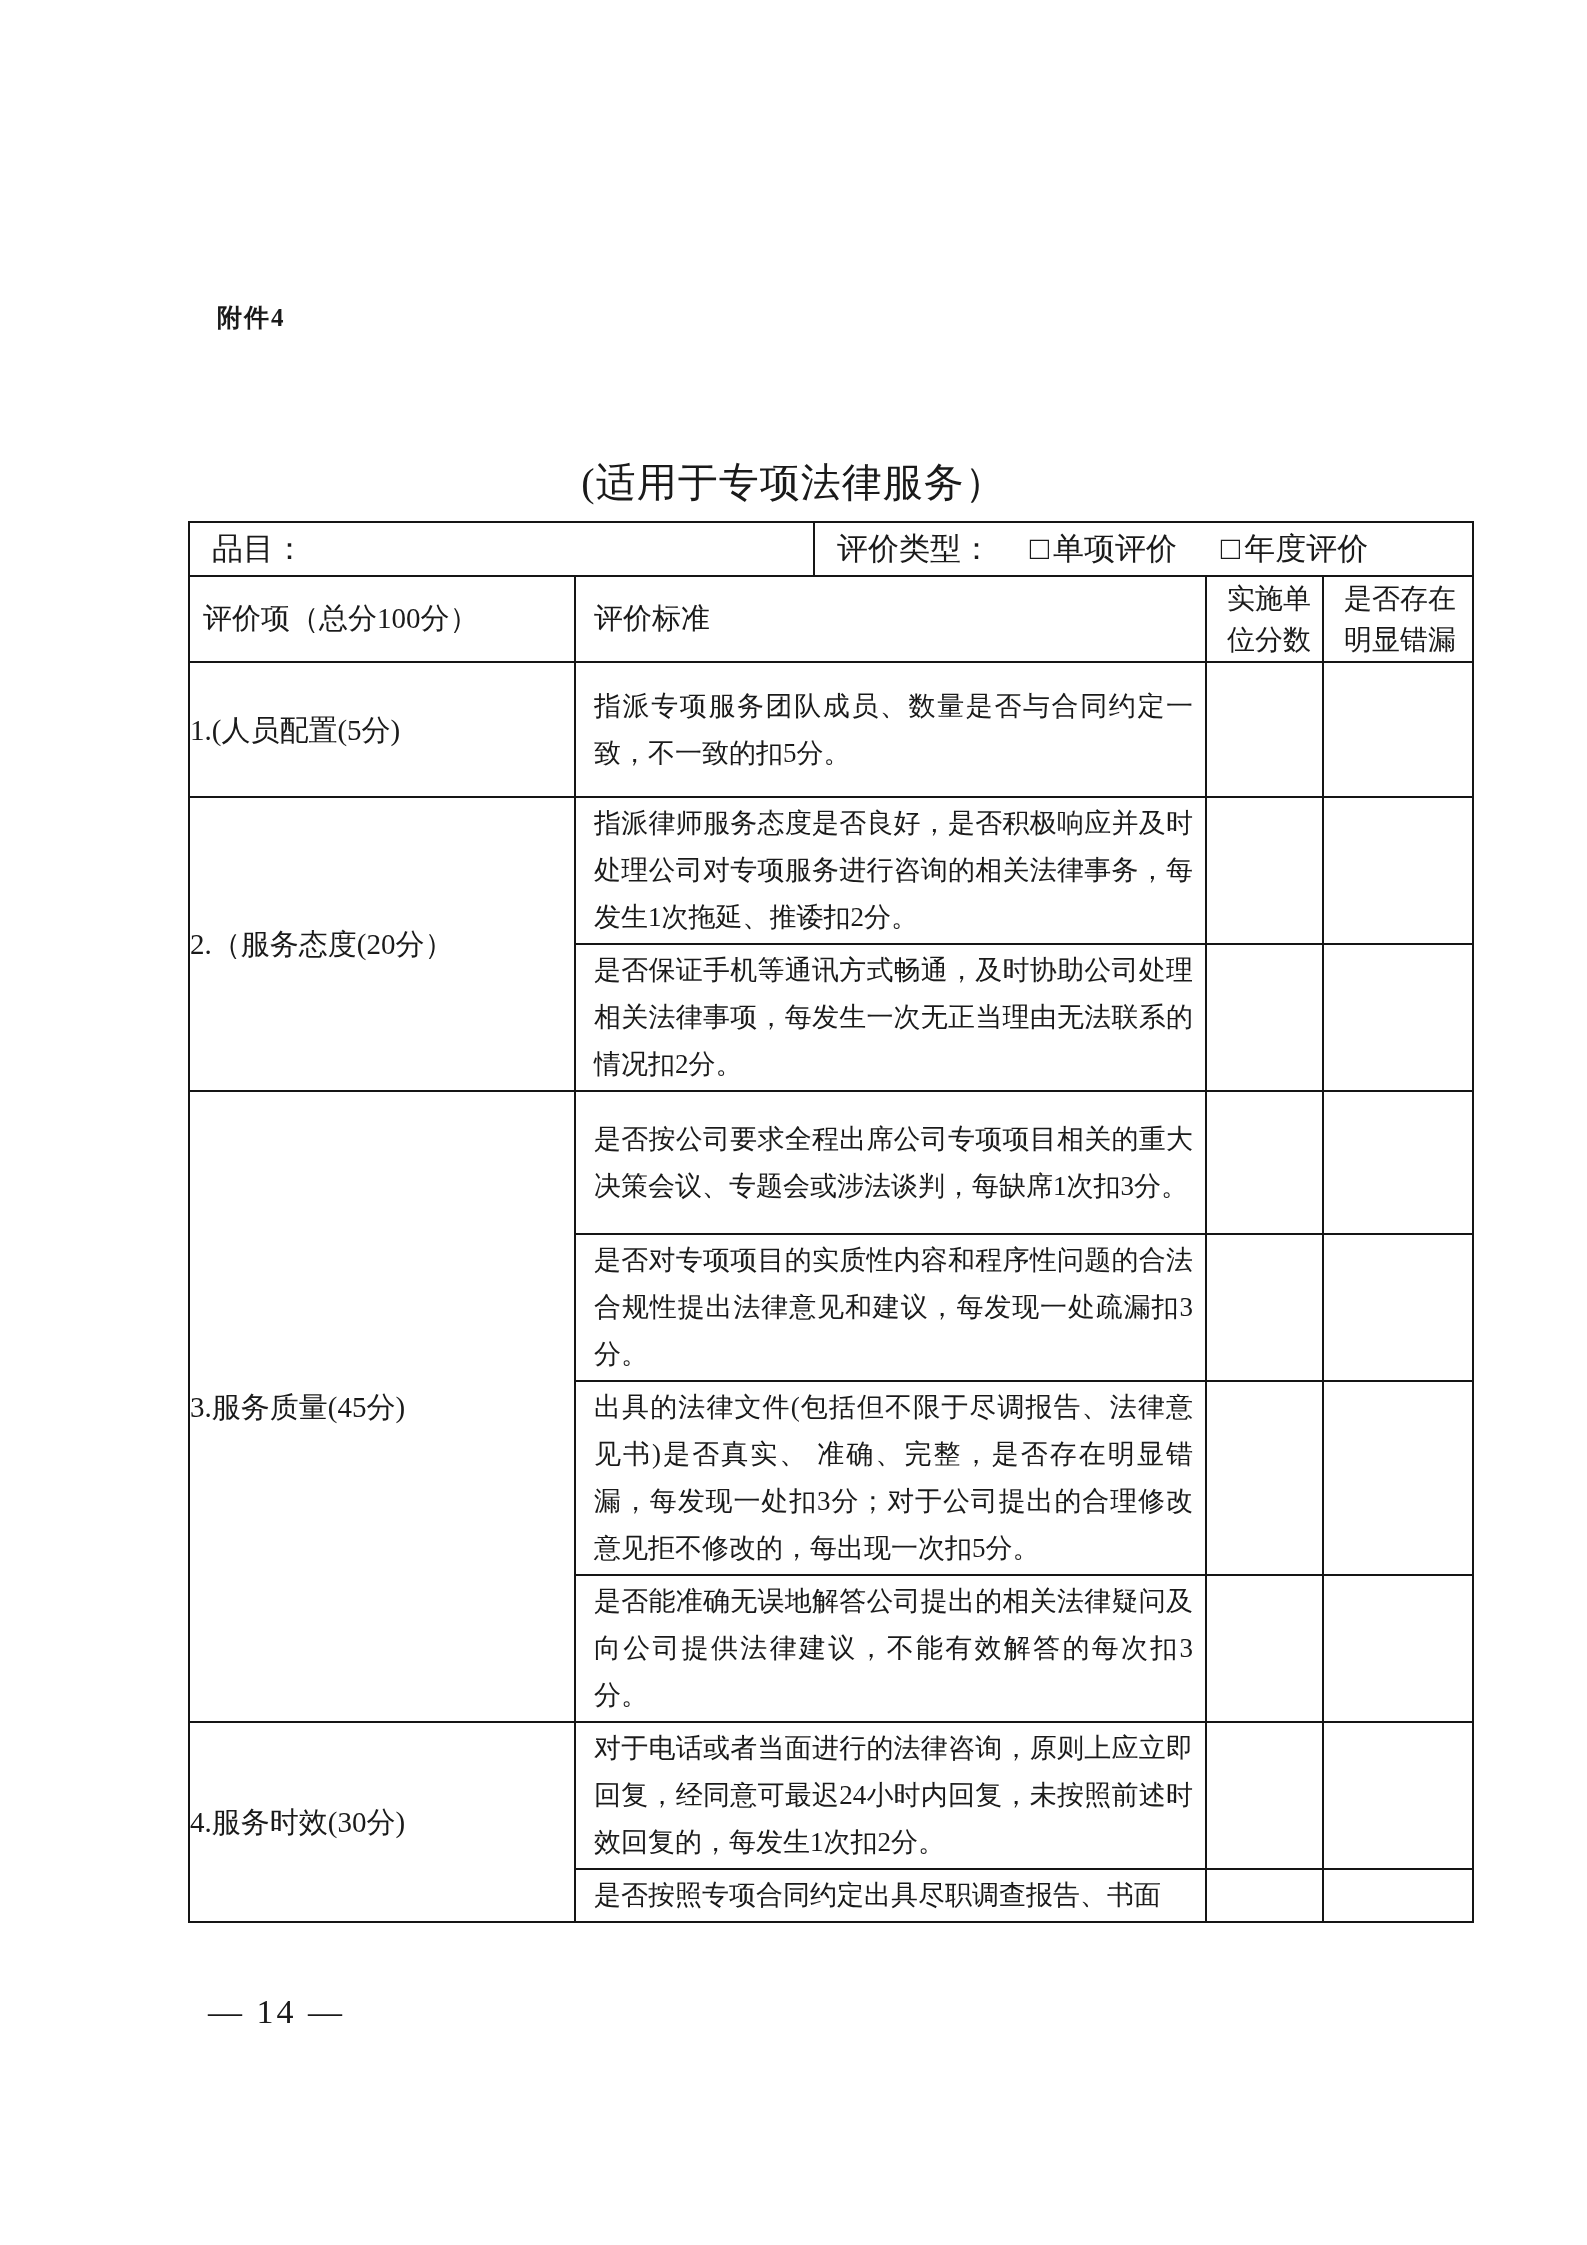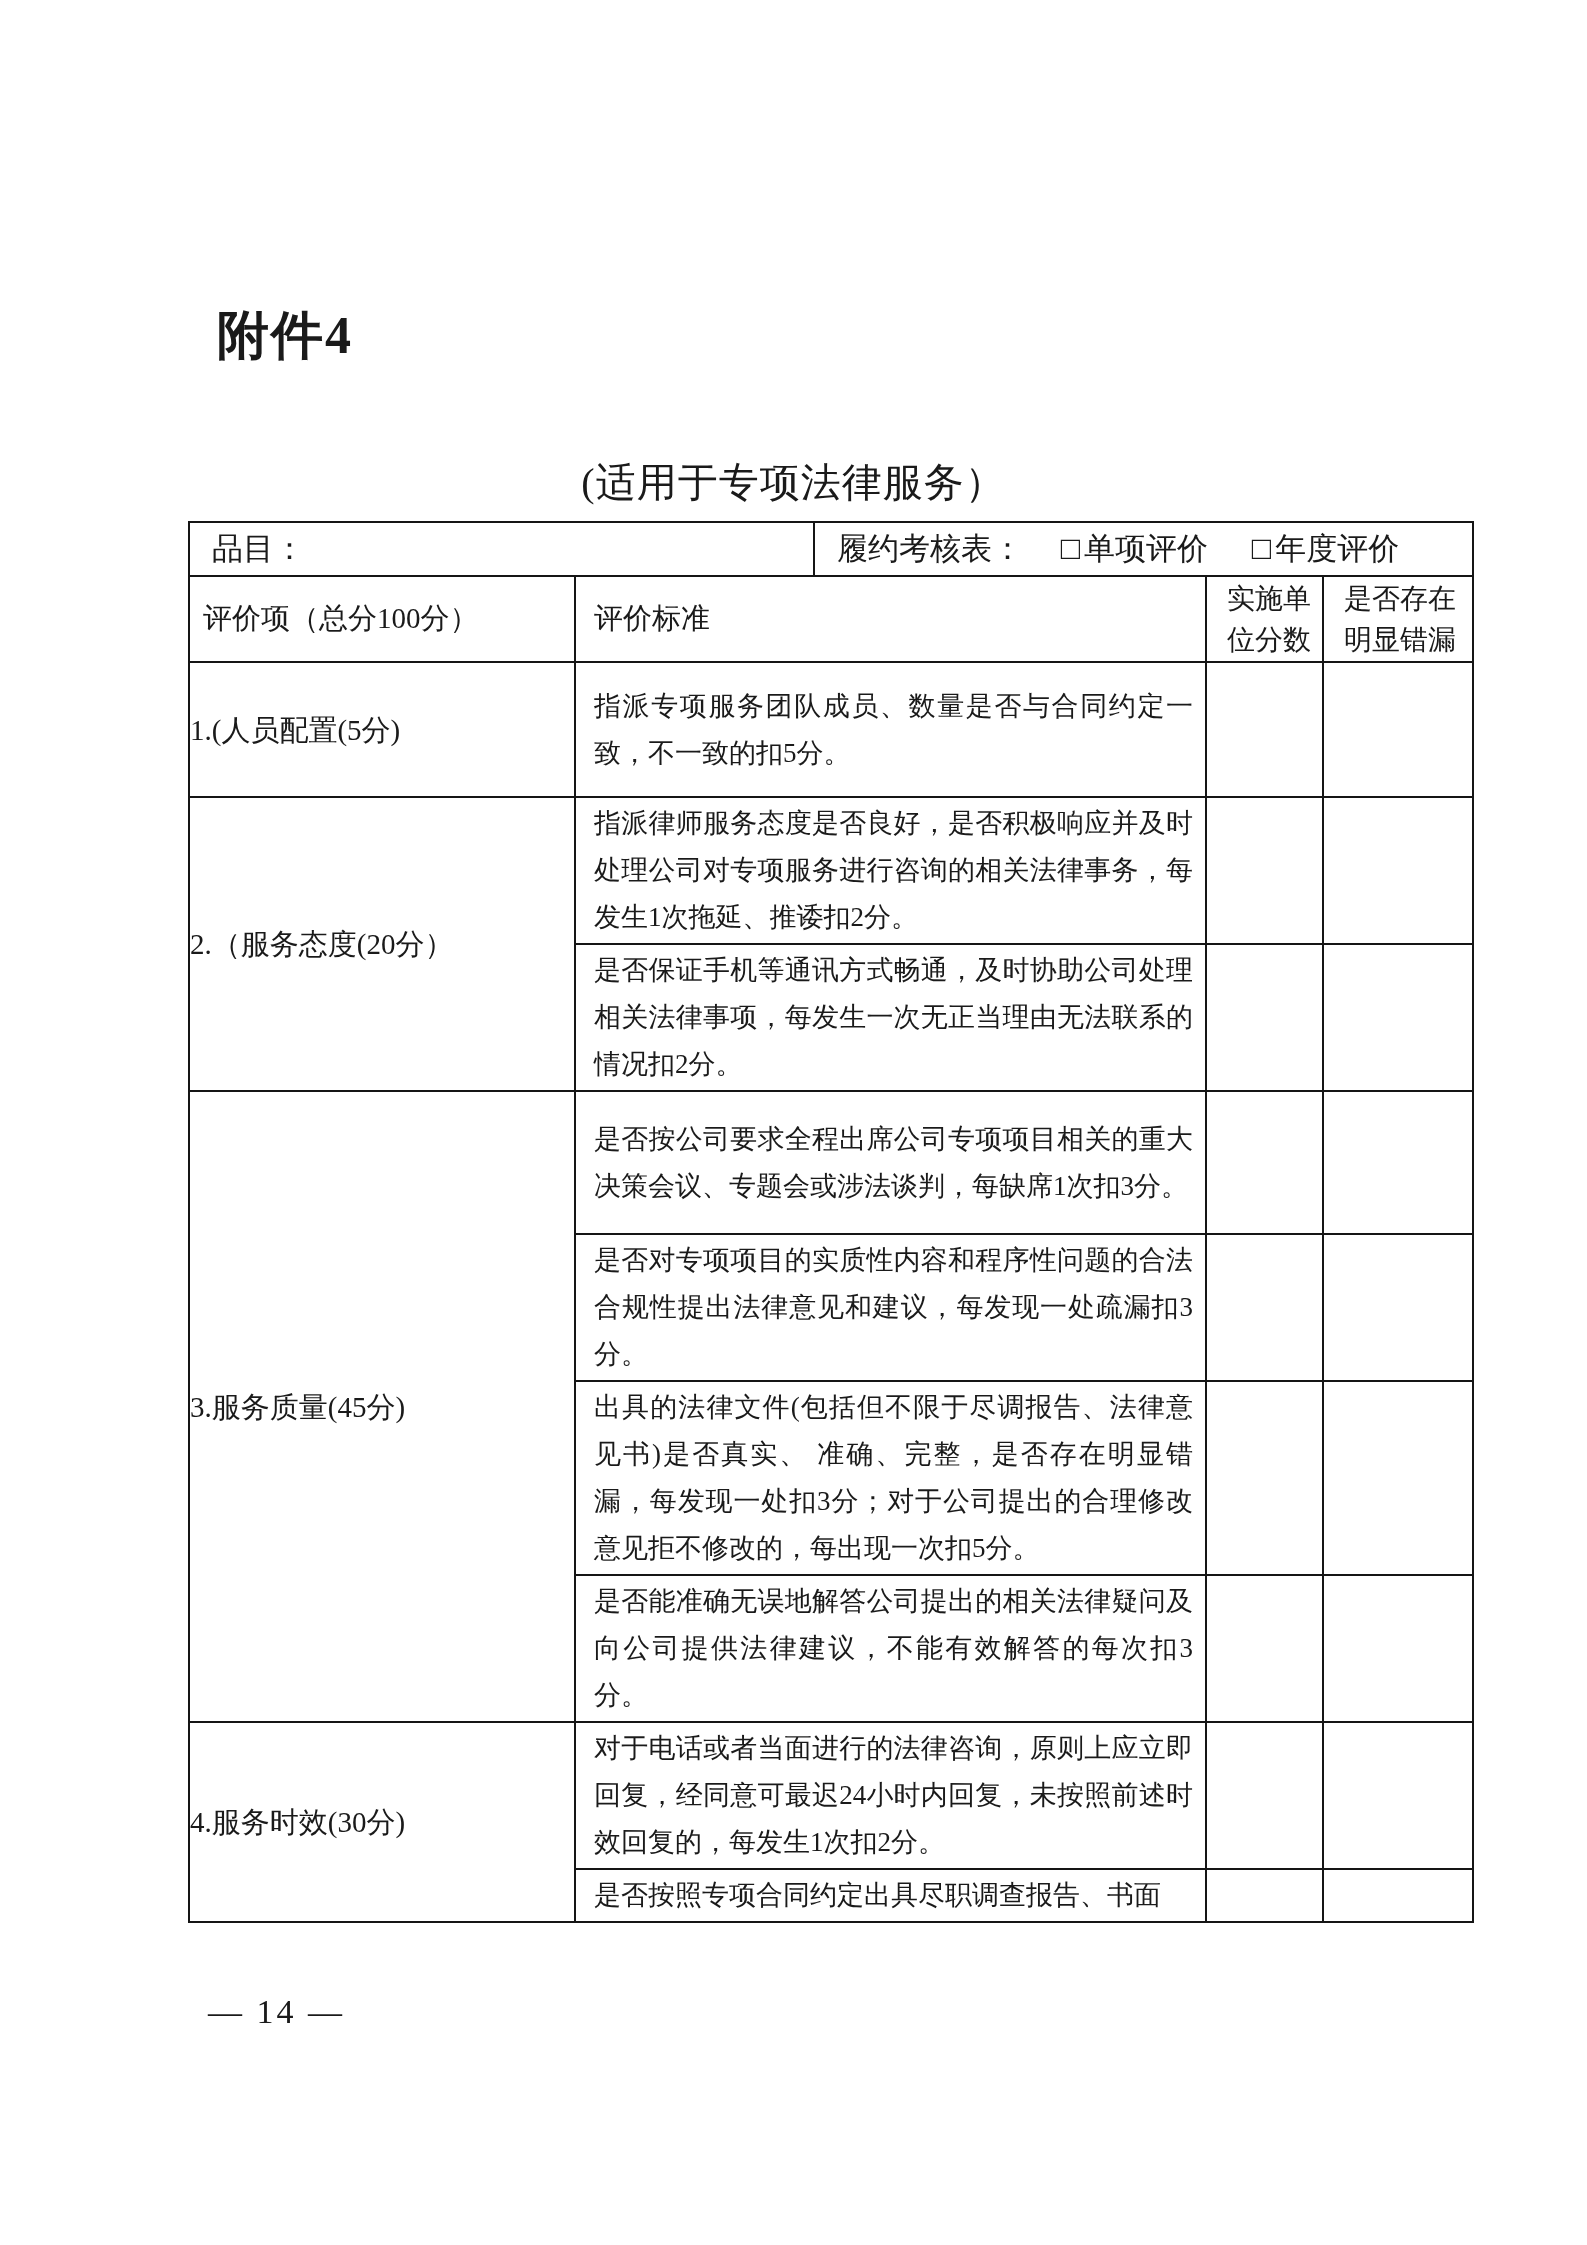--- a/index.html
+++ b/index.html
@@ -7,21 +7,21 @@
     position:relative;
     width:1587px; height:2245px;
     margin:0 auto;
     background:#ffffff;
     font-family:"Liberation Serif","DejaVu Serif",serif;
     color:#1a1a1a;
     overflow:hidden;
   }
   .attachment {
     position:absolute; top:301px; left:217px;
-    font-size:52px; font-weight:bold; letter-spacing:2px;
+    font-size:25px; font-weight:bold; letter-spacing:2px;
   }
   .doc-title {
     position:absolute; top:358px; left:0; width:100%;
     text-align:center; font-size:58px; font-weight:bold; letter-spacing:5px;
   }
   .doc-subtitle {
     position:absolute; top:455px; left:0; width:100%;
     text-align:center; font-size:40px; letter-spacing:1px;
   }
   .tablewrap { position:absolute; top:521px; left:188px; }
@@ -67,21 +67,21 @@
       <colgroup>
           <col style="width:625px">
           <col style="width:659px">
         </colgroup>
       <tbody>
       <tr style="height:54px">
         <td>
           <span>品目：</span>
         </td>
         <td class="eval-type-cell">
-          <span>履约考核表：</span>
+          <span>评价类型：</span>
           <span class="cb"><span class="box">□</span><span>单项评价</span></span>
           <span class="cb" style="margin-left:36px"><span class="box">□</span><span>年度评价</span></span>
         </td>
       </tr>
     </tbody>
       </table>
 
     <table class="main">
       <colgroup>
         <col style="width:386px">

